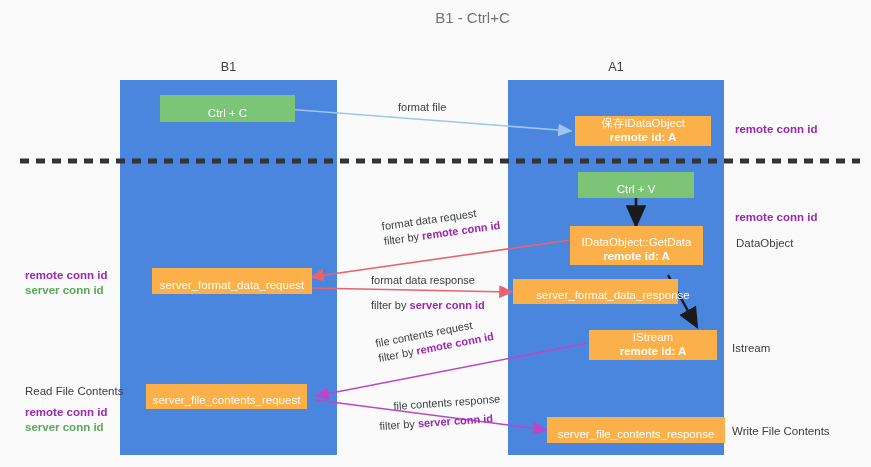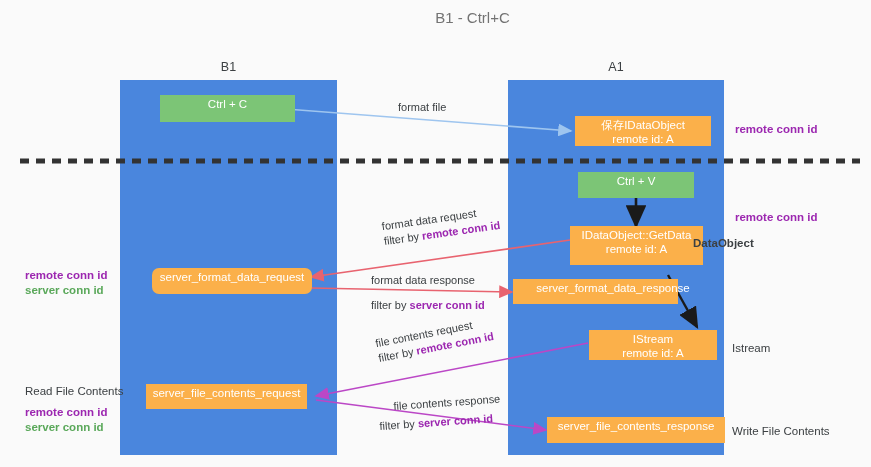--- a/index.html
+++ b/index.html
@@ -56,31 +56,31 @@
     color: #737373;
     margin-left: 37px;
   }
   #title div { white-space: nowrap; }
 
   .node {
     position: absolute;
     display: flex;
     flex-direction: column;
     align-items: center;
-    justify-content: flex-start;
+    justify-content: flex-end;
     text-align: center;
     color: #ffffff;
     font-size: 11.5px;
     line-height: 14px;
     box-sizing: border-box;
     padding: 2px 4px;
   }
   .node.orange { background: #fbb04a; }
   .node.green  { background: #7cc576; }
-  .node .l2 { font-size: 11.5px; }
+  .node .l2 { font-size: 11.5px; font-weight: bold; }
 
   .side-label {
     position: absolute;
     font-size: 11.5px;
     line-height: 15px;
   }
   .side-label .purple { color: #9c27b0; font-weight: bold; }
   .side-label .green  { color: #5aa85a; font-weight: bold; }
   .side-label .plain  { color: #3c4043; }
 
@@ -159,21 +159,21 @@
 
   <div class="node green" style="left:578px; top:172px; width:116px; height:26px;">
     <span>Ctrl + V</span>
   </div>
 
   <div class="node orange" style="left:570px; top:226px; width:133px; height:39px;">
     <span>IDataObject::GetData</span>
     <span class="l2">remote id: A</span>
   </div>
 
-  <div class="node orange" style="left:152px; top:268px; width:160px; height:26px;border-radius:7px;">
+  <div class="node orange" style="left:152px; top:268px; width:160px; height:26px;">
     <span>server_format_data_request</span>
   </div>
 
   <div class="node orange" style="left:513px; top:279px; width:165px; height:25px;padding-left:39px;">
     <span>server_format_data_response</span>
   </div>
 
   <div class="node orange" style="left:589px; top:330px; width:128px; height:30px;">
     <span>IStream</span>
     <span class="l2">remote id: A</span>
@@ -188,21 +188,21 @@
   </div>
 
   <div class="side-label" style="left:735px; top:122px;">
     <span class="purple">remote conn id</span>
   </div>
 
   <div class="side-label" style="left:735px; top:210px;">
     <span class="purple">remote conn id</span>
   </div>
 
-  <div class="side-label" style="left:693px; top:236px;font-weight:bold;">
+  <div class="side-label" style="left:736px; top:236px;">
     <span class="plain">DataObject</span>
   </div>
 
   <div class="side-label" style="left:732px; top:341px;">
     <span class="plain">Istream</span>
   </div>
 
   <div class="side-label" style="left:732px; top:424px;">
     <span class="plain">Write File Contents</span>
   </div>

